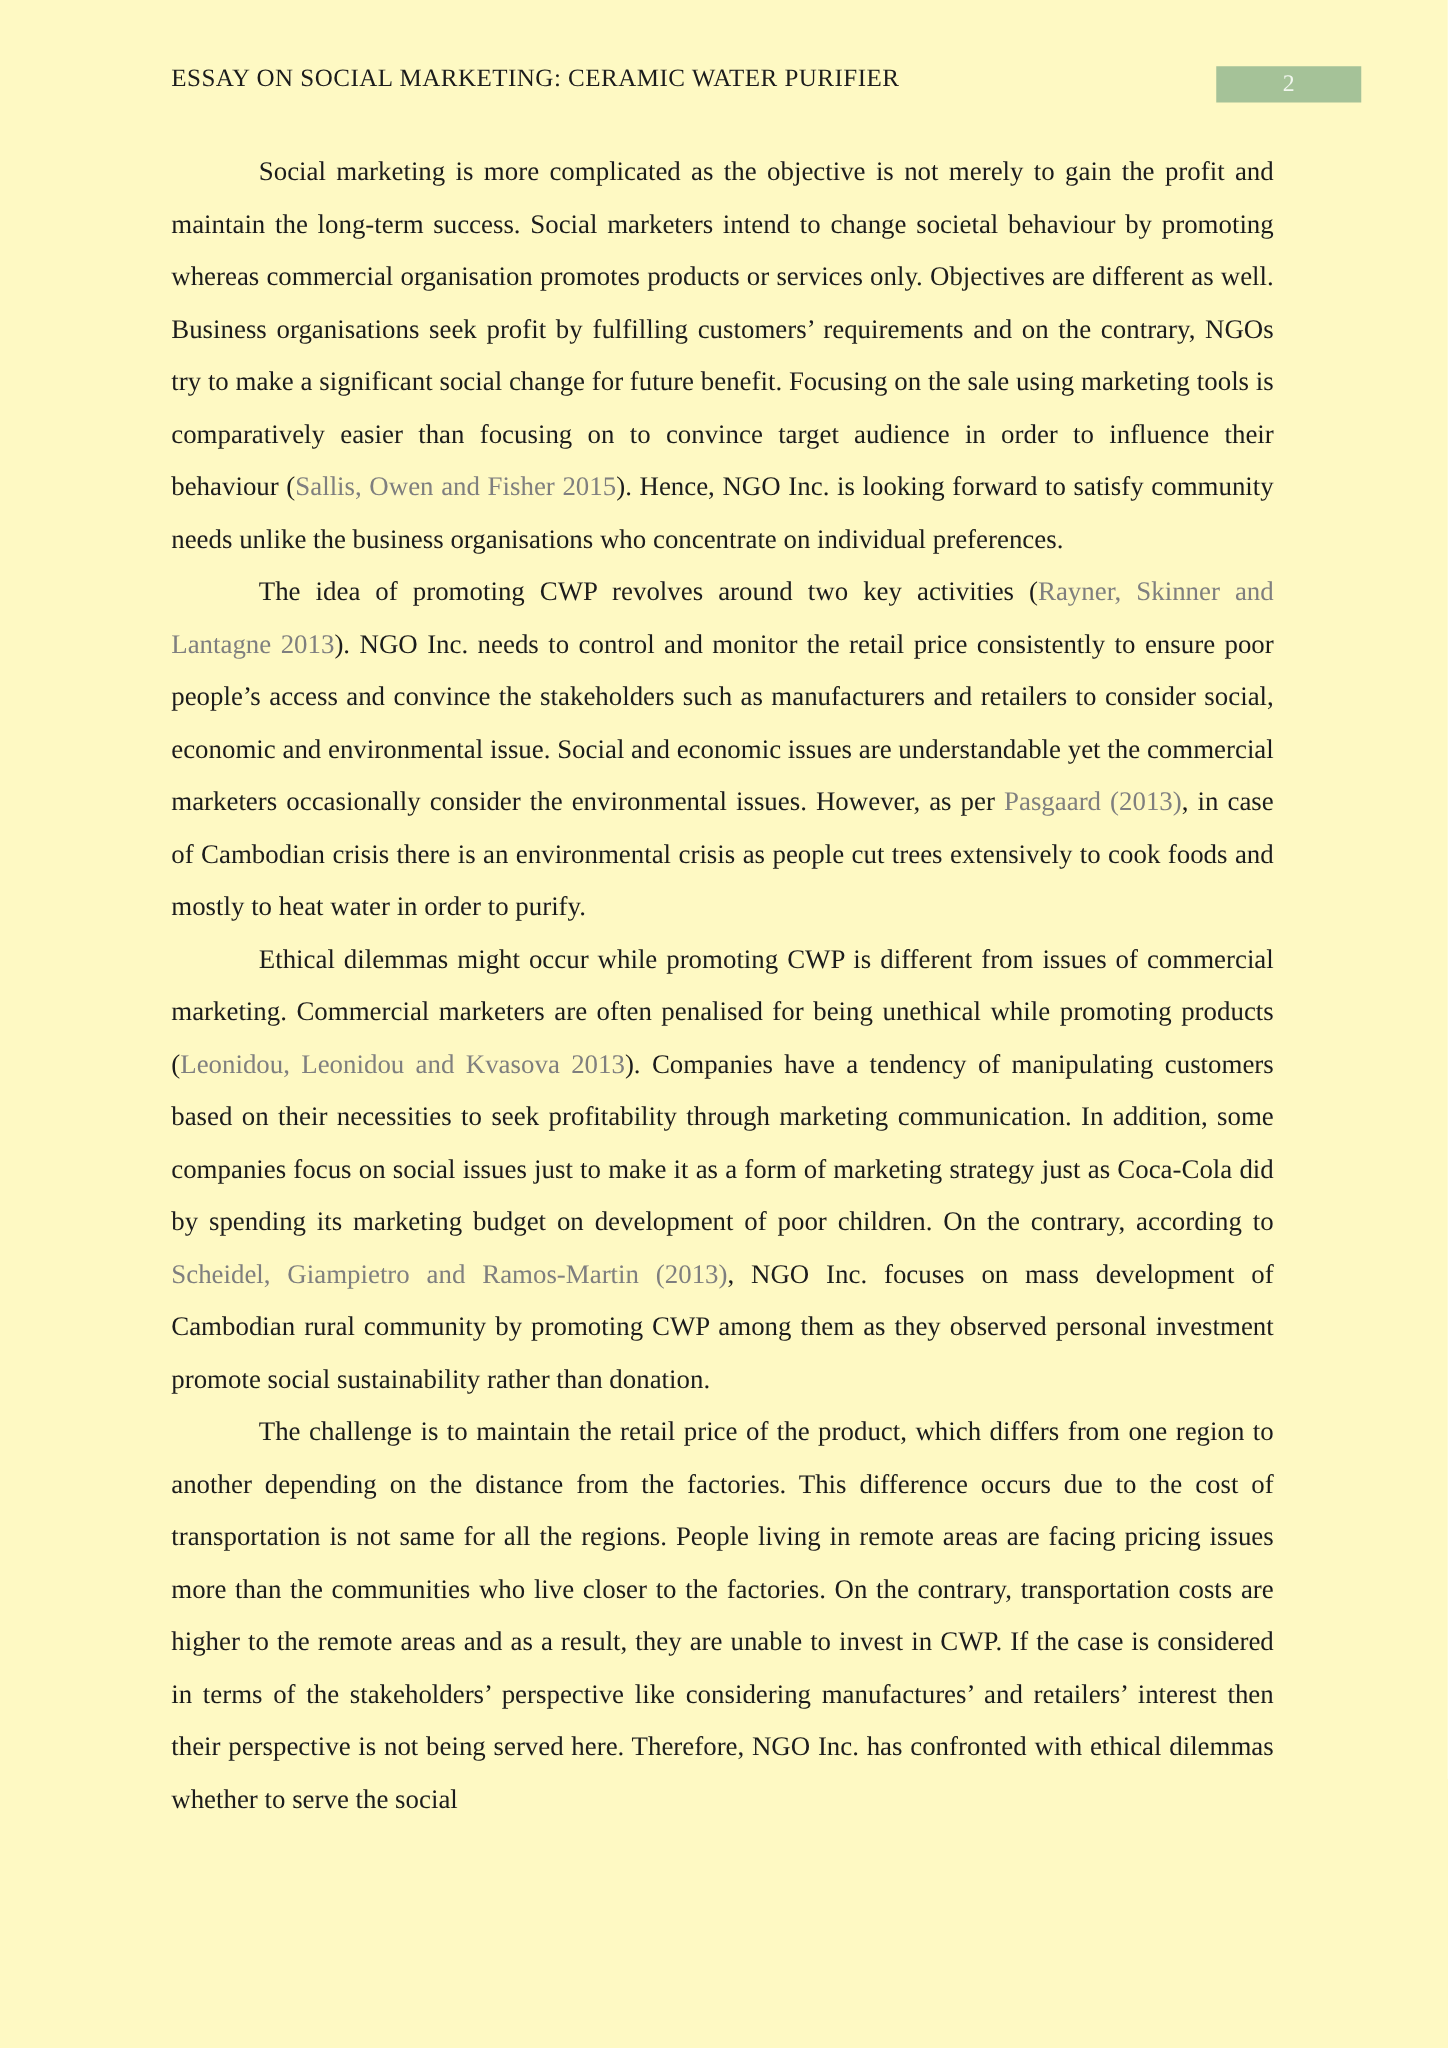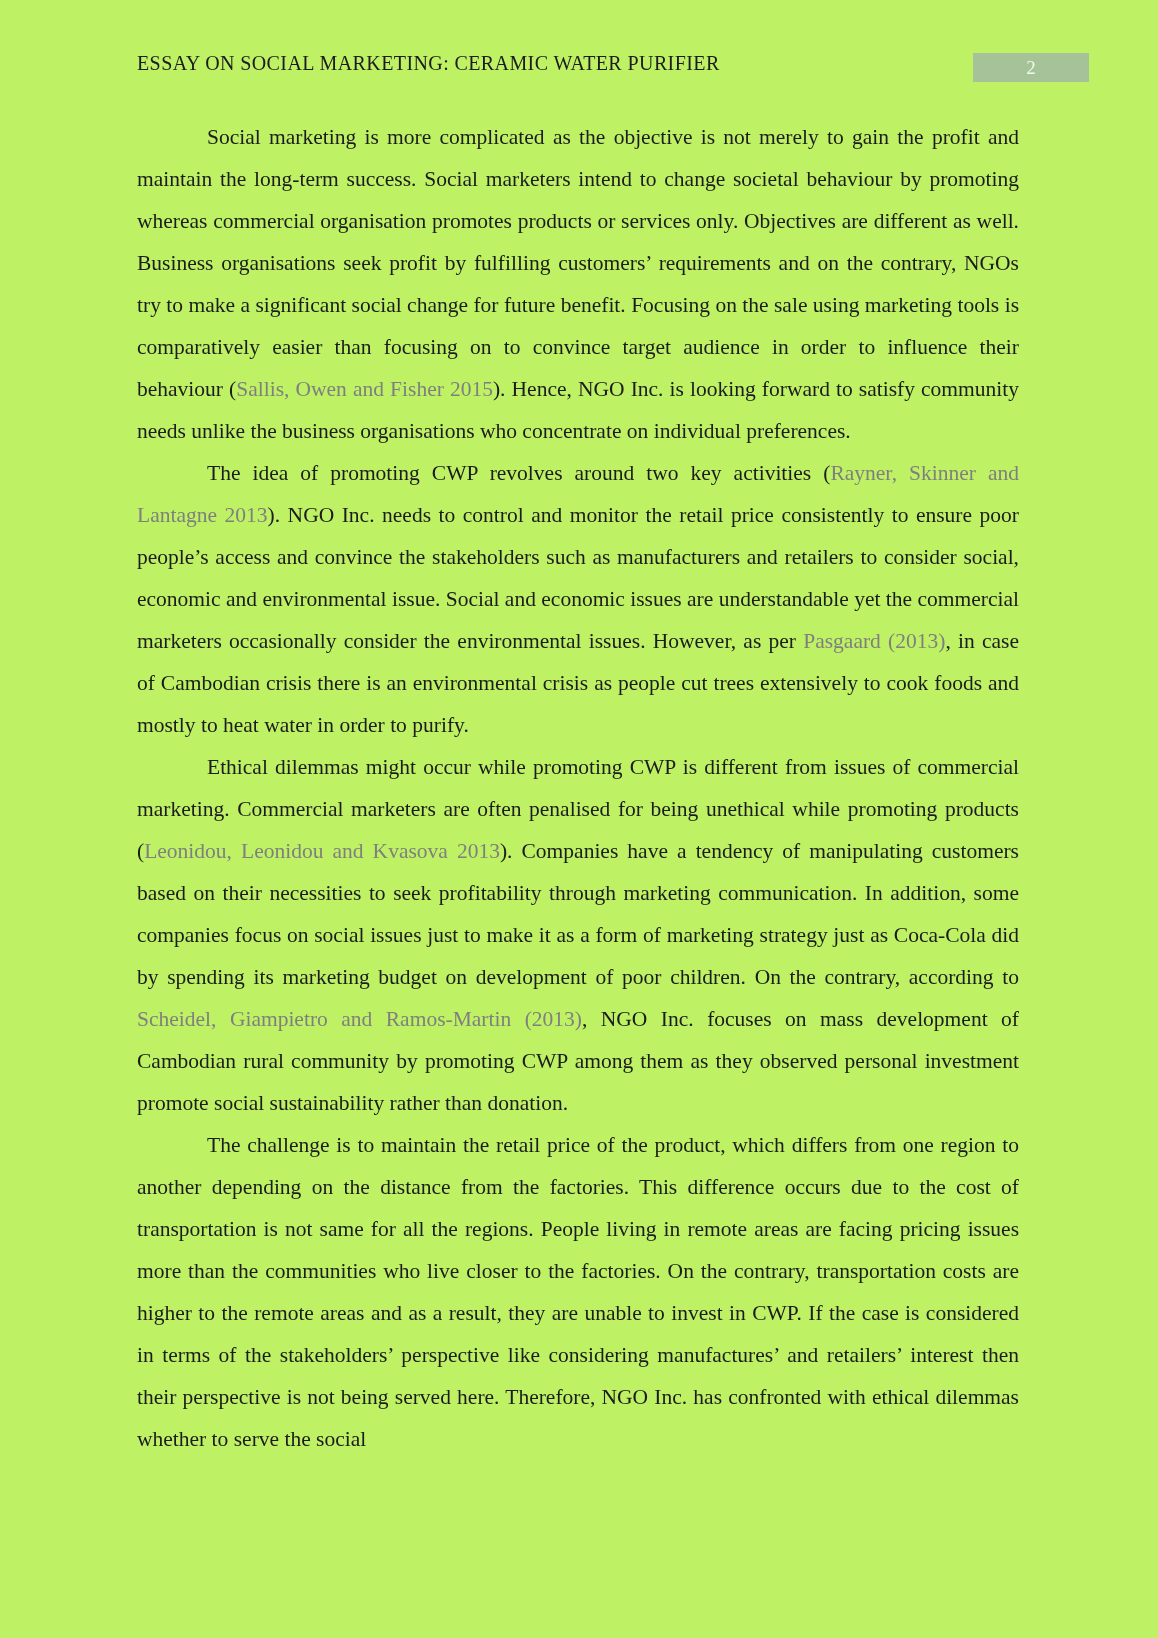--- a/index.html
+++ b/index.html
@@ -11,21 +11,21 @@
     height: 1638px;
     background: #ffffff;
     position: relative;
     overflow: hidden;
     font-family: "Liberation Serif", serif;
     color: var(--body-color, #1c1c1c);
   }
   .page {
     position: absolute;
     inset: 0;
-    background: #bef264;
+    background: #fef9c3;
   }
   .header-title {
     position: absolute;
     top: 52px;
     left: 137px;
     font-size: 20px;
     letter-spacing: 0.4px;
     white-space: nowrap;
     color: var(--body-color, #1c1c1c);
   }

